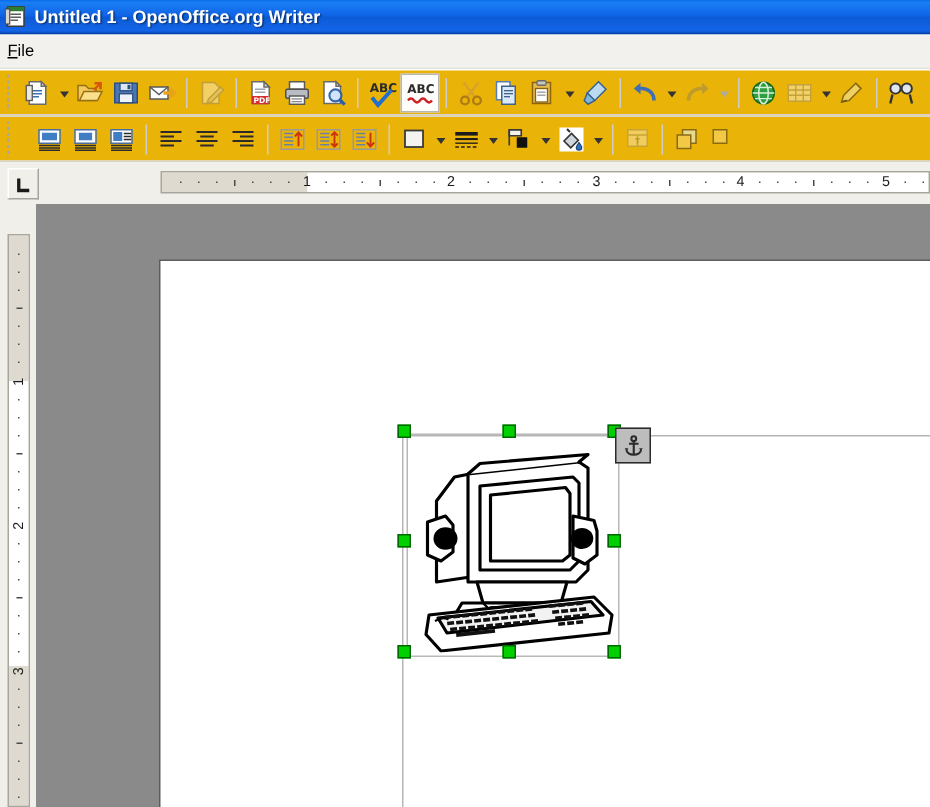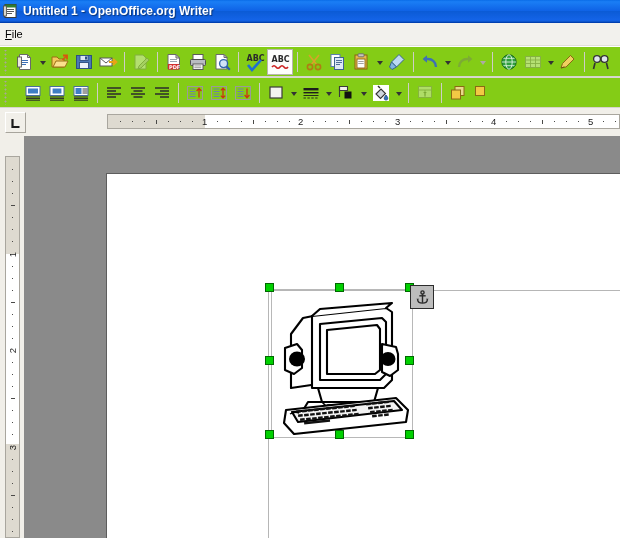--- a/index.html
+++ b/index.html
@@ -32,21 +32,21 @@
   
   .menubar{
     position:absolute;left:0;top:23px;width:620px;height:22px;
     background:#f2f1ed;display:flex;align-items:center;padding-left:5px;
   }
   .menubar-sep{position:absolute;left:0;top:45px;width:620px;height:1px;background:#e2e0da;}
 
   
   .toolbar{
     position:absolute;left:0;width:620px;height:29px;
-    background:#84cc16;display:flex;align-items:center;
+    background:#eab308;display:flex;align-items:center;
   }
   .toolbar.tb1{top:46px;border-top:1px solid #ffffff;}
   .toolbar.tb2{top:77px;border-top:1px solid #d9d7d0;}
   .tb-line{position:absolute;left:0;width:620px;height:1px;background:#d6d4cc;}
 
   .grip{
     width:9px;height:24px;margin:0 2px 0 2px;flex:none;
     background-image:
       radial-gradient(circle at 1.5px 1.5px,#a9a69c 0.9px,transparent 1.1px);
     background-size:4px 4px;background-position:2px 3px;

